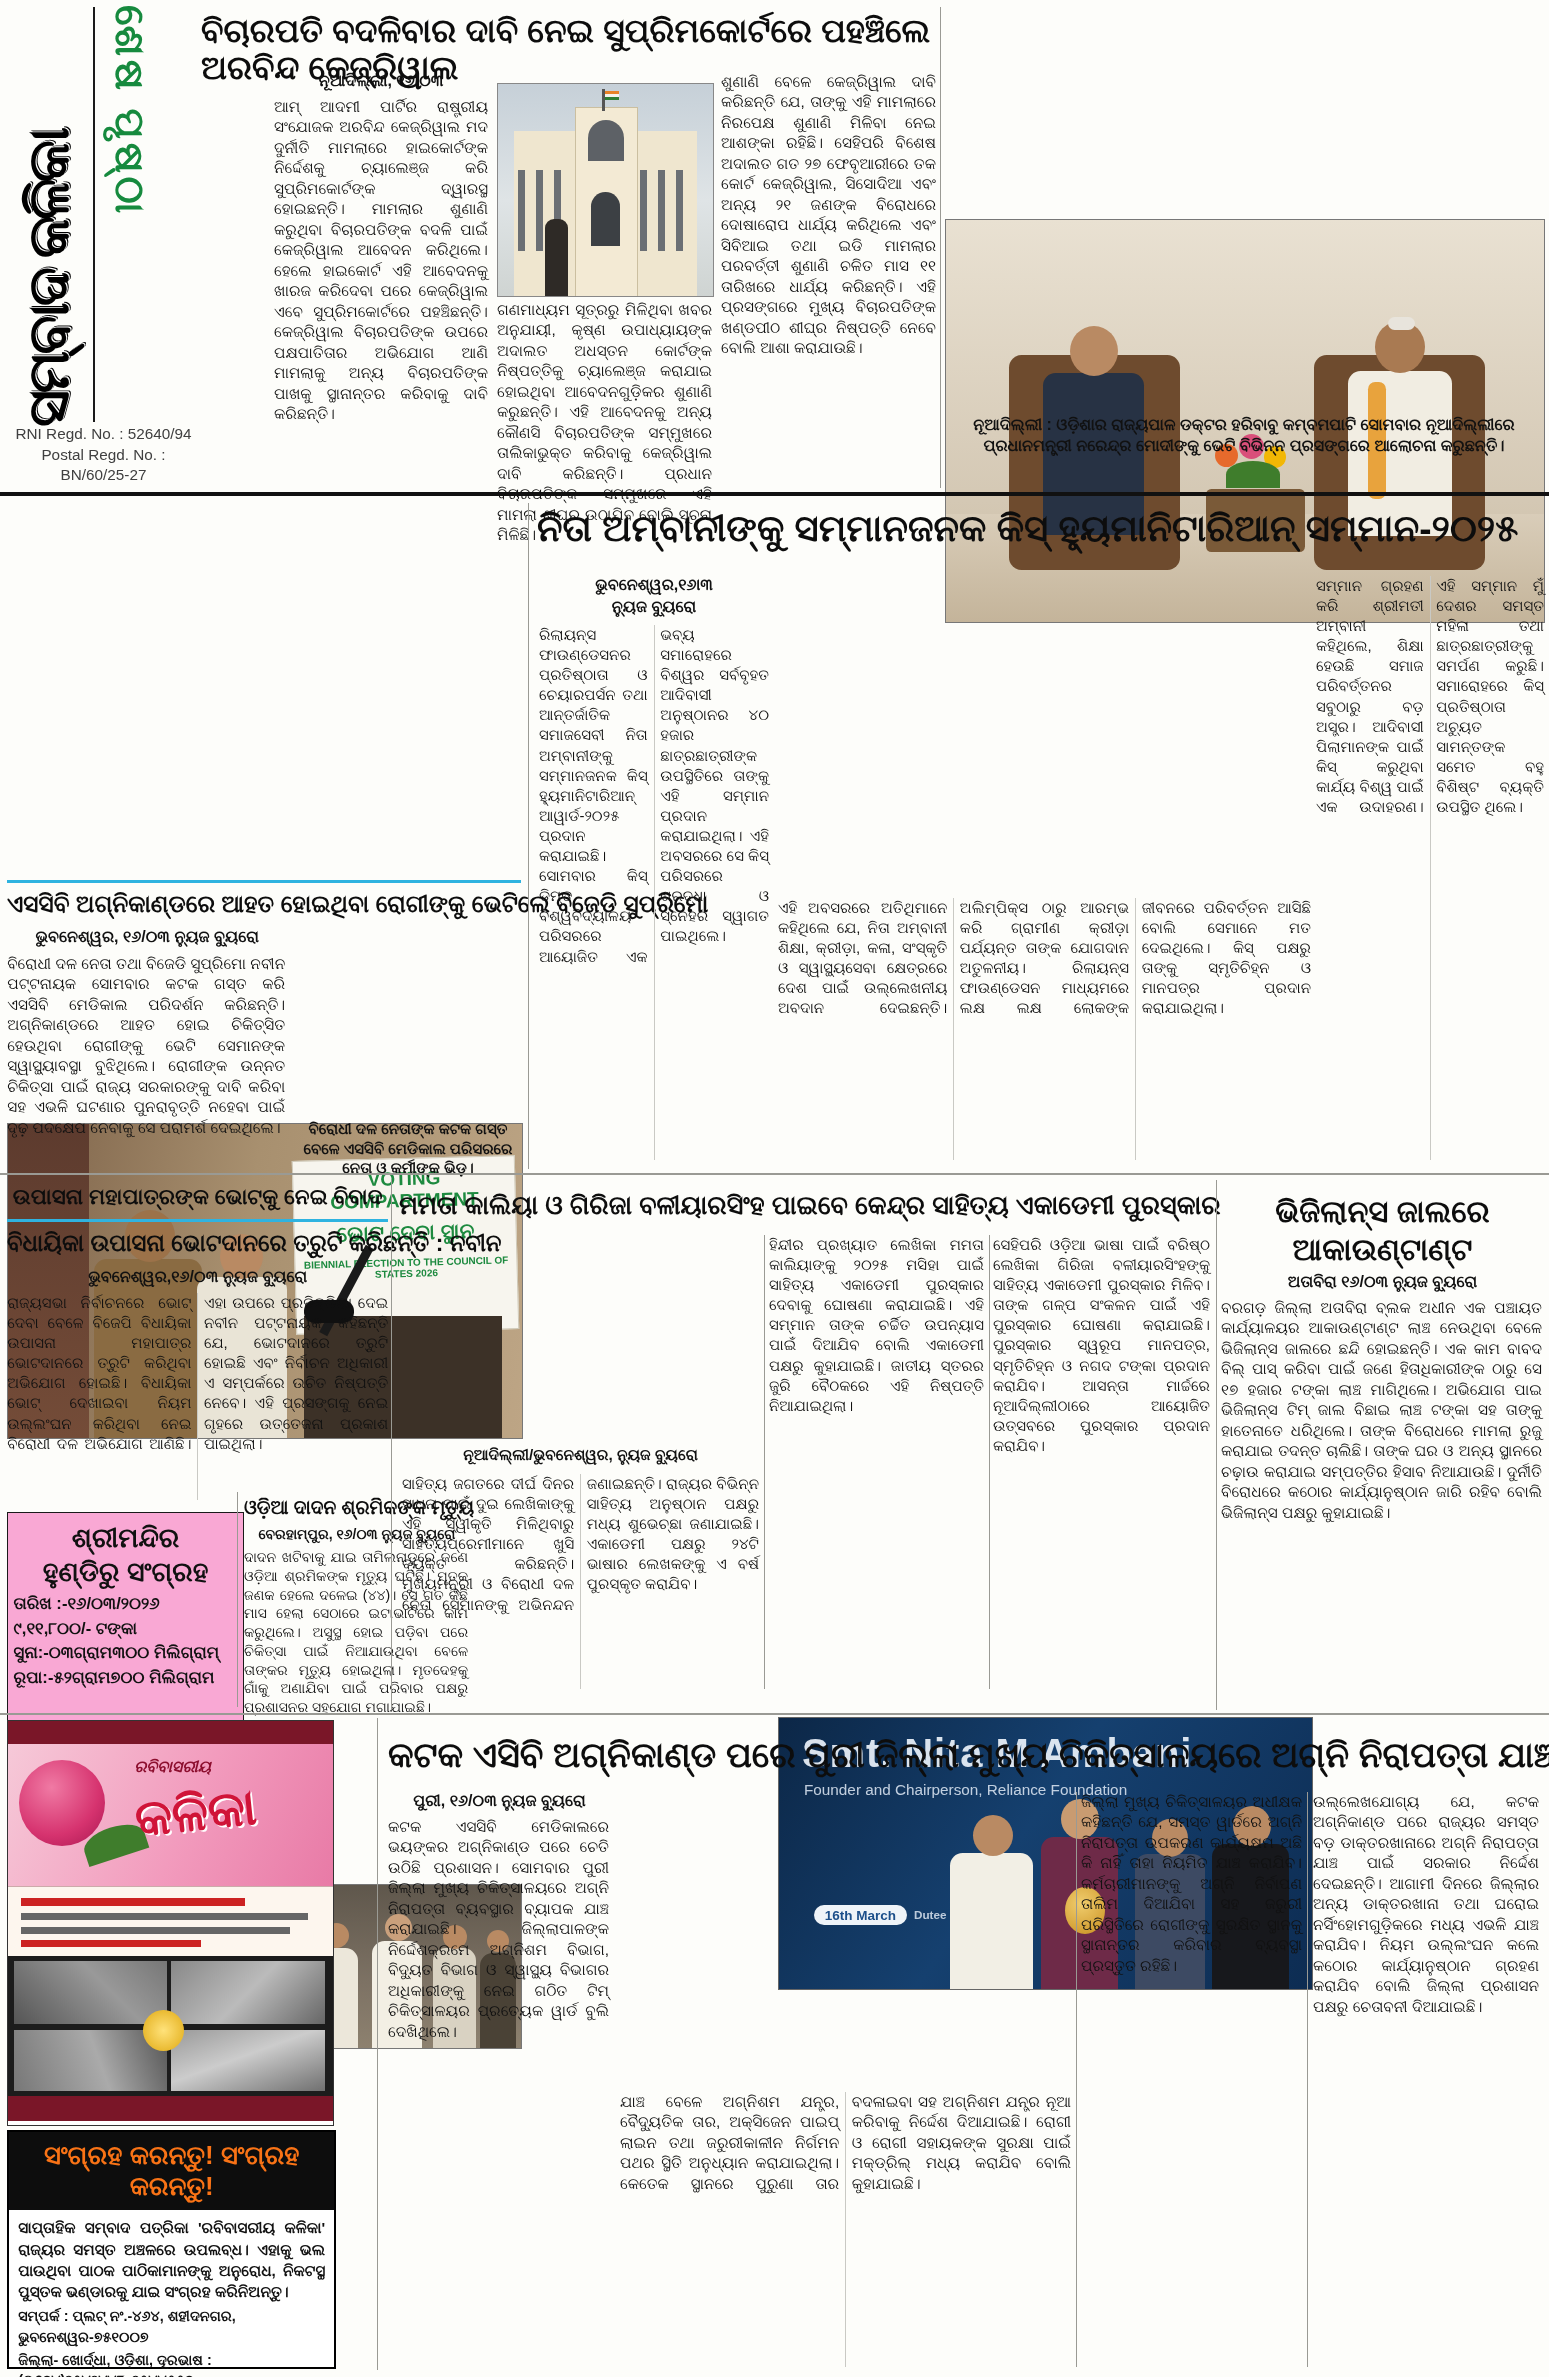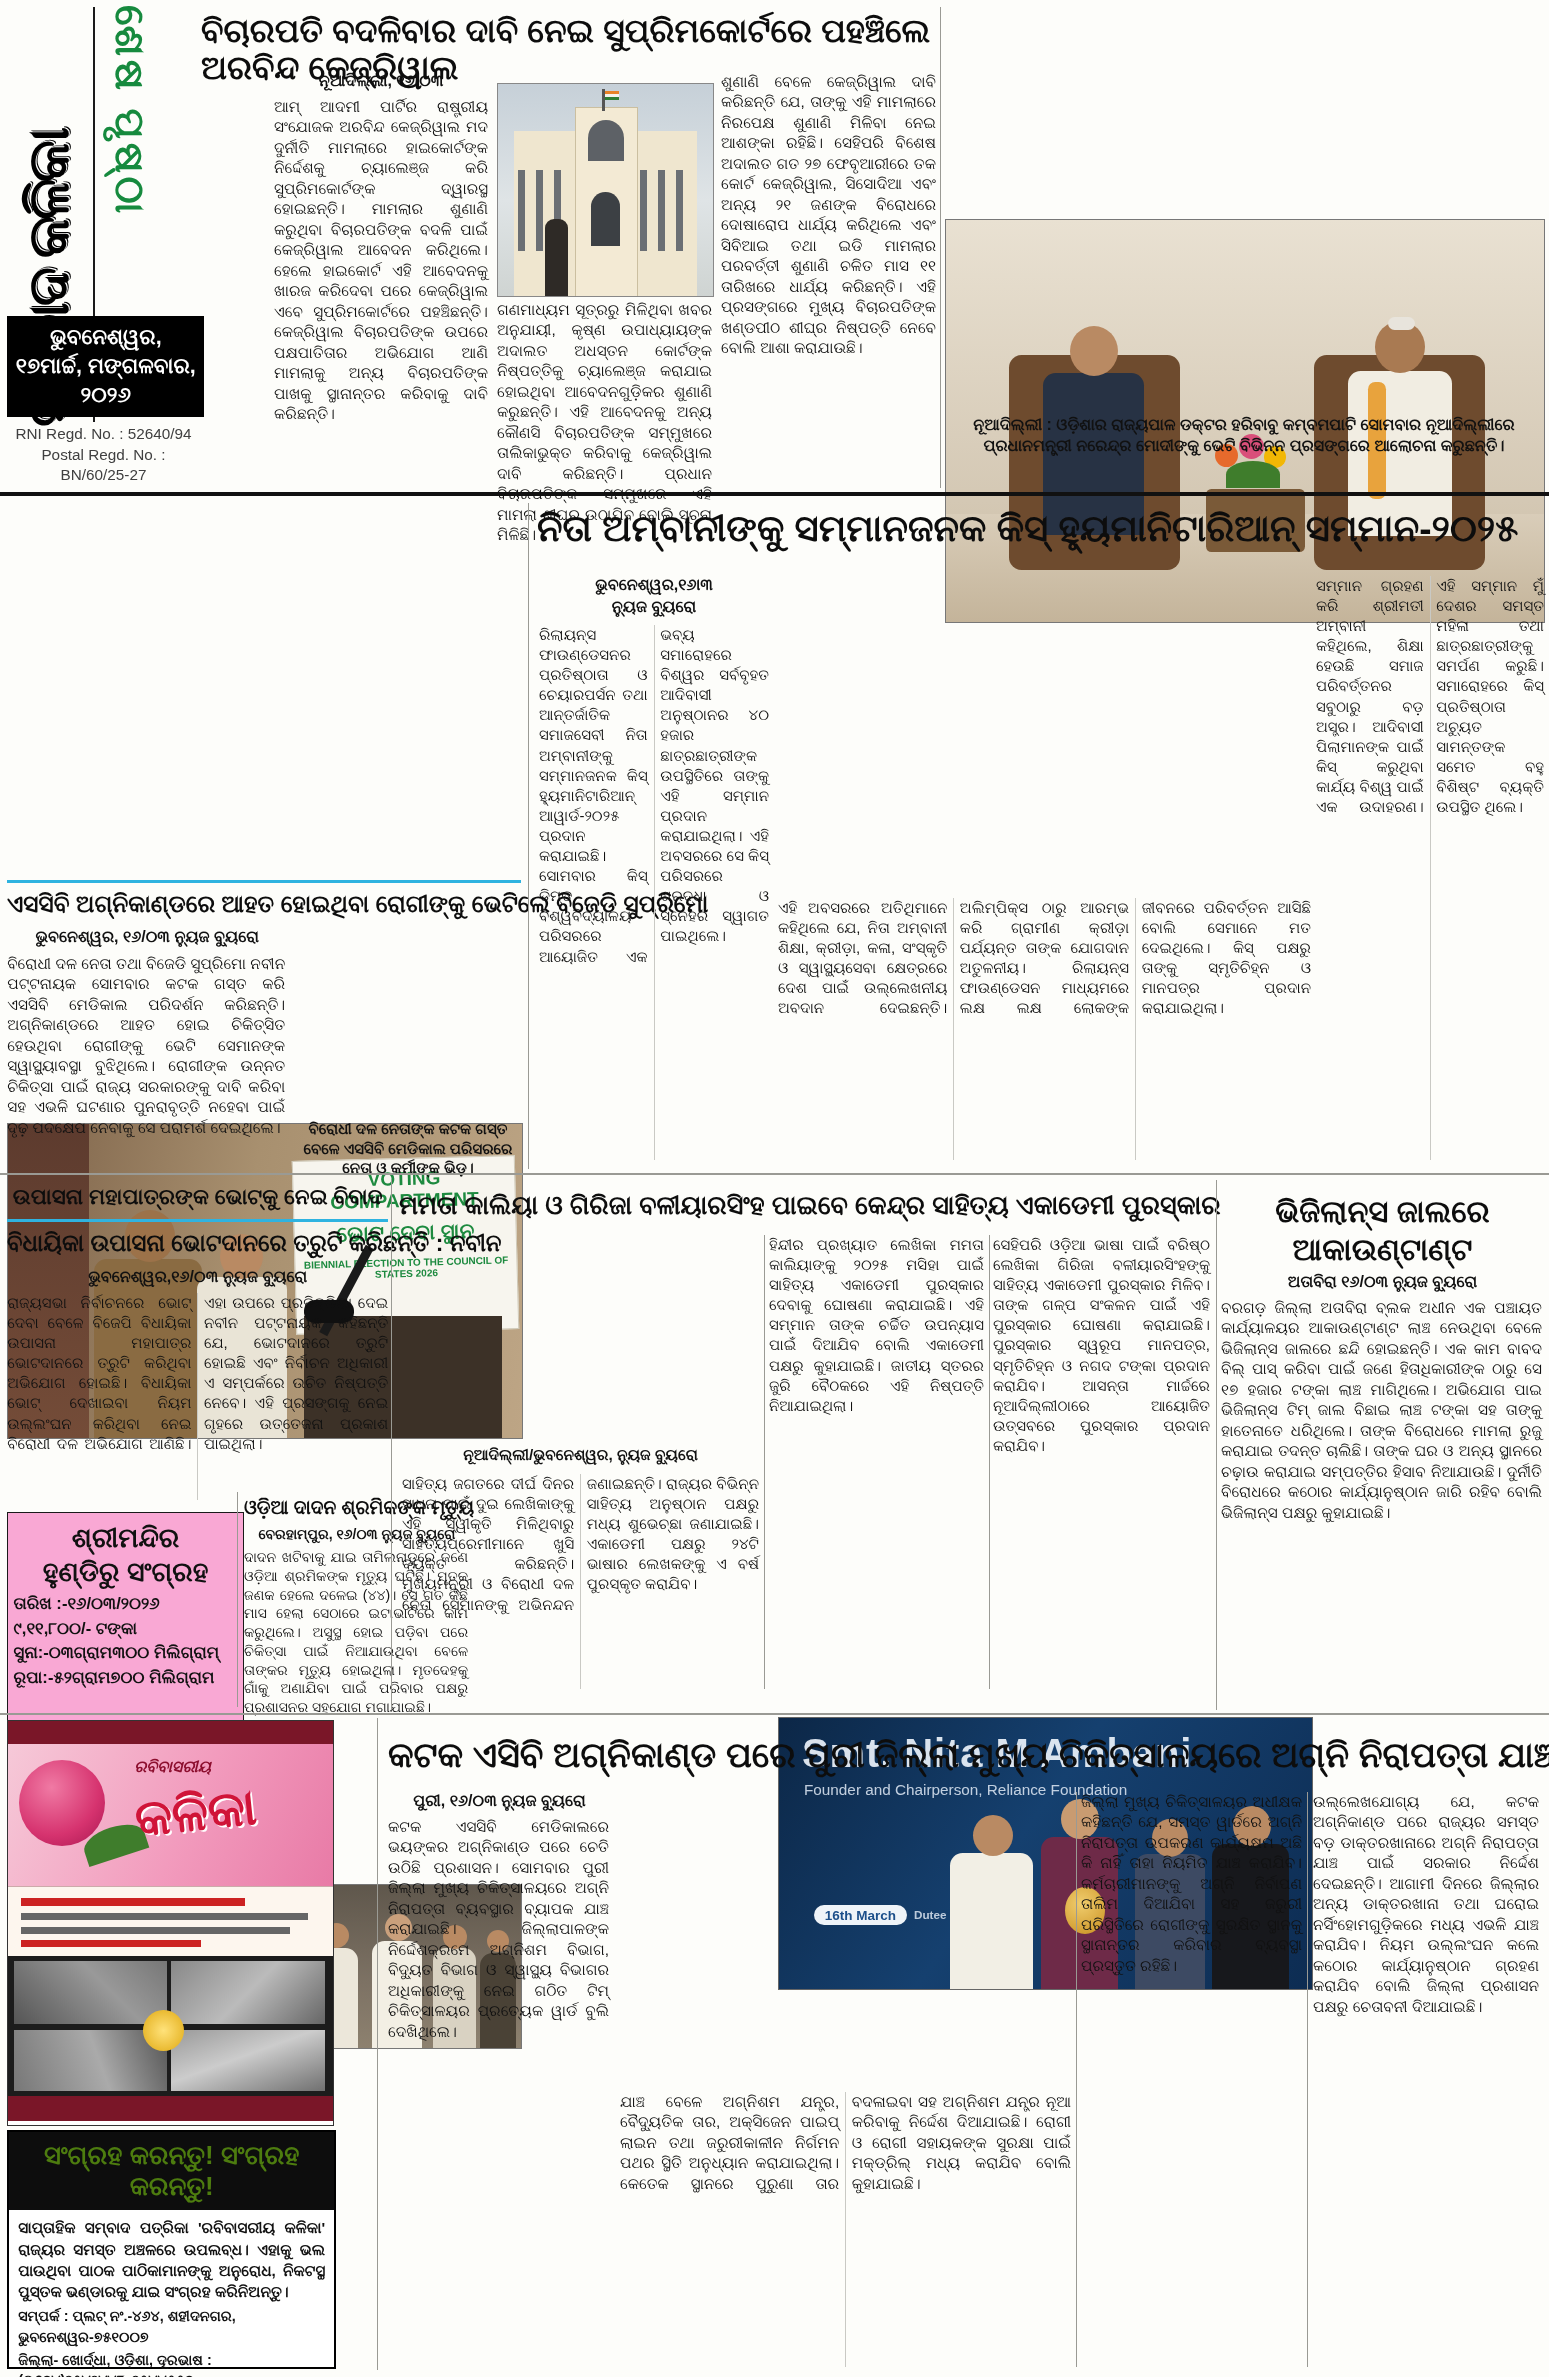--- a/index.html
+++ b/index.html
@@ -23,21 +23,21 @@
         letter-spacing:-3.6px;line-height:.9;color:#000;text-shadow:0.9px 0.9px 0 #fff,1.8px 1.8px 0 #000;}
   #edition{writing-mode:vertical-rl;font-weight:800;font-size:41px;color:#168a3e;letter-spacing:3.6px;}
   #datebox{background:#000;color:#fff;text-align:center;font-weight:700;font-size:21.5px;line-height:1.35;padding:7.2px 3.6px;}
   #rni{font-size:15.3px;line-height:1.35;text-align:center;color:#404040;}
   
   #hundibox{background:#f9a8d4;border:1.8px solid #1a1a1a;text-align:center;padding:9px 5.4px;}
   #hundibox .t{font-size:27px;font-weight:800;line-height:1.25;}
   #hundibox .l{font-size:16.6px;font-weight:700;text-align:left;margin-top:4.5px;}
   
   #collectbox{border:2.7px solid #000;background:#fff;}
-  #collect-banner{background:#0d0d0d;color:#4d7c0f;font-size:26px;font-weight:800;text-align:center;padding:8px 1.8px;}
+  #collect-banner{background:#0d0d0d;color:#f97316;font-size:26px;font-weight:800;text-align:center;padding:8px 1.8px;}
   #collectbox .b{font-size:15.3px;font-weight:700;text-align:justify;padding:7.2px 9px 1.8px;line-height:1.4;}
   #collectbox .c{font-size:14.4px;font-weight:800;padding:1.8px 9px;line-height:1.4;}
   
   #nita-photo{background:linear-gradient(125deg,#0c2747 0%,#15406f 45%,#0d2c52 100%);}
   #nita-name{color:rgba(235,242,250,.92);font-weight:800;font-size:40px;letter-spacing:0.9px;}
   #nita-role{color:rgba(225,234,246,.85);font-weight:400;font-size:15.3px;}
   #nita-pill{background:#eef3f8;color:#1c4f8a;font-weight:700;font-size:13.5px;border-radius:12.6px;padding:2.7px 10.8px;}
   #nita-strip{color:rgba(230,238,248,.8);font-weight:700;font-size:11.7px;}
   .adbar{position:absolute;left:0;right:0;}
 </style>
@@ -47,25 +47,20 @@
 <div id="page">
 
   <div class="abs" style="left:5.4px;top:5.4px;width:86px;height:422px;display:flex;justify-content:center;">
     <div id="logo">ସମ୍ବାଦ କଳିକା</div>
   </div>
   <div class="abs vrule" style="left:93px;top:7.2px;height:415px;"></div>
   <div class="abs" style="left:101px;top:5.4px;width:56px;height:422px;display:flex;justify-content:center;">
     <div id="edition">ଶେଷ ପୃଷ୍ଠା</div>
   </div>
 
-  <div class="abs" id="datebox" style="left:7.2px;top:316px;width:190px;">
-    <div>ଭୁବନେଶ୍ୱର,</div>
-    <div>୧୭ମାର୍ଚ୍ଚ, ମଙ୍ଗଳବାର,</div>
-    <div>୨୦୨୬</div>
-  </div>
   <div class="abs" id="rni" style="left:0px;top:424px;width:207px;">
     <div>RNI Regd. No. : 52640/94</div>
     <div>Postal Regd. No. :</div>
     <div>BN/60/25-27</div>
   </div>
 
   <div class="abs hl" style="left:201px;top:12.6px;width:736px;font-size:33px;">ବିଚାରପତି ବଦଳିବାର ଦାବି ନେଇ ସୁପ୍ରିମକୋର୍ଟରେ ପହଞ୍ଚିଲେ ଅରବିନ୍ଦ କେଜ୍ରିୱାଲ</div>
   <div class="abs dateline" style="left:274px;top:72px;width:214px;">ନୂଆଦିଲ୍ଲୀ, ୧୬/୦୩</div>
   <div class="abs body-txt" style="left:274px;top:97px;width:214px;height:393px;">ଆମ୍ ଆଦମୀ ପାର୍ଟିର ରାଷ୍ଟ୍ରୀୟ ସଂଯୋଜକ ଅରବିନ୍ଦ କେଜ୍ରିୱାଲ ମଦ ଦୁର୍ନୀତି ମାମଲାରେ ହାଇକୋର୍ଟଙ୍କ ନିର୍ଦ୍ଦେଶକୁ ଚ୍ୟାଲେଞ୍ଜ କରି ସୁପ୍ରିମକୋର୍ଟଙ୍କ ଦ୍ୱାରସ୍ଥ ହୋଇଛନ୍ତି। ମାମଲାର ଶୁଣାଣି କରୁଥିବା ବିଚାରପତିଙ୍କ ବଦଳି ପାଇଁ କେଜ୍ରିୱାଲ ଆବେଦନ କରିଥିଲେ। ହେଲେ ହାଇକୋର୍ଟ ଏହି ଆବେଦନକୁ ଖାରଜ କରିଦେବା ପରେ କେଜ୍ରିୱାଲ ଏବେ ସୁପ୍ରିମକୋର୍ଟରେ ପହଞ୍ଚିଛନ୍ତି। କେଜ୍ରିୱାଲ ବିଚାରପତିଙ୍କ ଉପରେ ପକ୍ଷପାତିତାର ଅଭିଯୋଗ ଆଣି ମାମଲାକୁ ଅନ୍ୟ ବିଚାରପତିଙ୍କ ପାଖକୁ ସ୍ଥାନାନ୍ତର କରିବାକୁ ଦାବି କରିଛନ୍ତି।</div>
 

